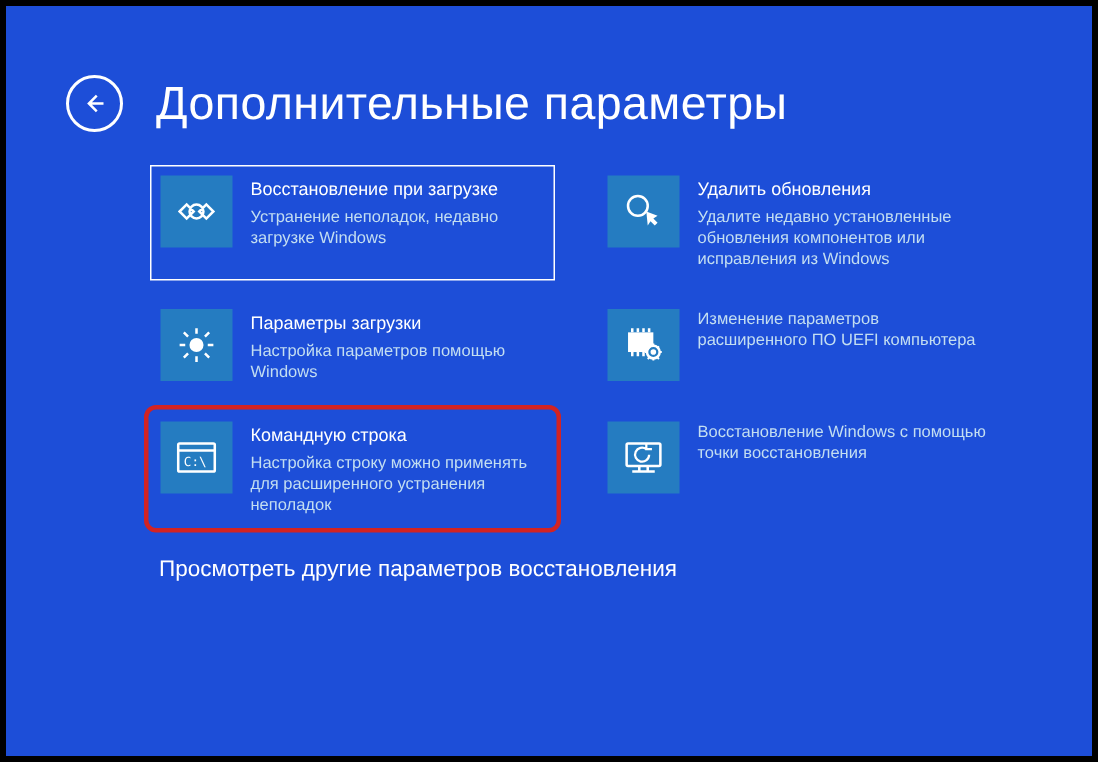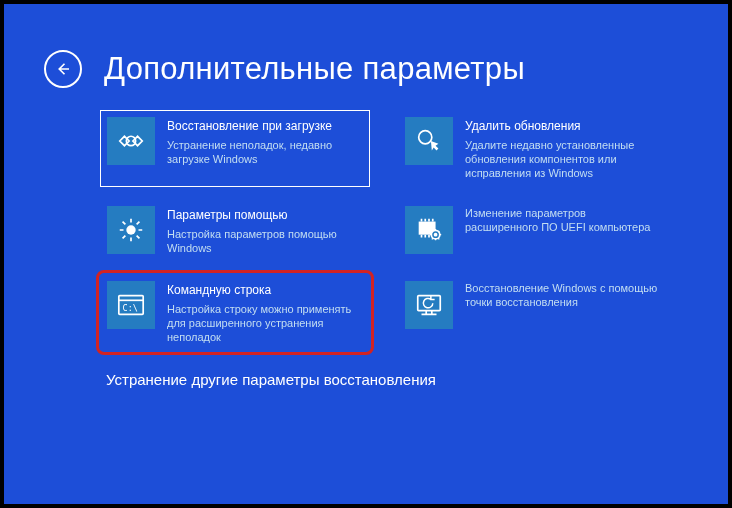--- a/index.html
+++ b/index.html
@@ -132,21 +132,21 @@
     </div>
 
     <div class="tile">
       <div class="icon">
         <svg viewBox="0 0 32 32">
             <circle cx="16" cy="16" r="5" fill="#fff" stroke="none"></circle>
             <path d="M16 4v4M16 24v4M4 16h4M24 16h4M7 7l3 3M22 22l3 3M25 7l-3 3M10 22l-3 3"></path>
           </svg>
       </div>
       <div class="txt">
-        <span class="ttl">Параметры помощью</span>
+        <span class="ttl">Параметры загрузки</span>
         <span class="desc">Настройка параметров помощью Windows</span>
       </div>
     </div>
 
     <div class="tile">
       <div class="icon">
         <svg viewBox="0 0 32 32">
             <rect x="5" y="7" width="18" height="14" fill="#fff" stroke="none"></rect>
             <path d="M8 4v3M12 4v3M16 4v3M20 4v3M8 21v3M12 21v3M16 21v3M20 21v3"></path>
             <circle cx="23" cy="21" r="4.5" fill="#257cc1"></circle>
@@ -181,15 +181,15 @@
             <path d="M20 14a5 5 0 1 1-2-4M18 6v4h4" stroke-width="1.6"></path>
           </svg>
       </div>
       <div class="txt">
         <span class="desc">Восстановление Windows с помощью точки восстановления</span>
       </div>
     </div>
 
   </div>
 
-  <div class="more">Устранение другие параметры восстановления</div>
+  <div class="more">Просмотреть другие параметров восстановления</div>
 
 </div>
 
 </body></html>

